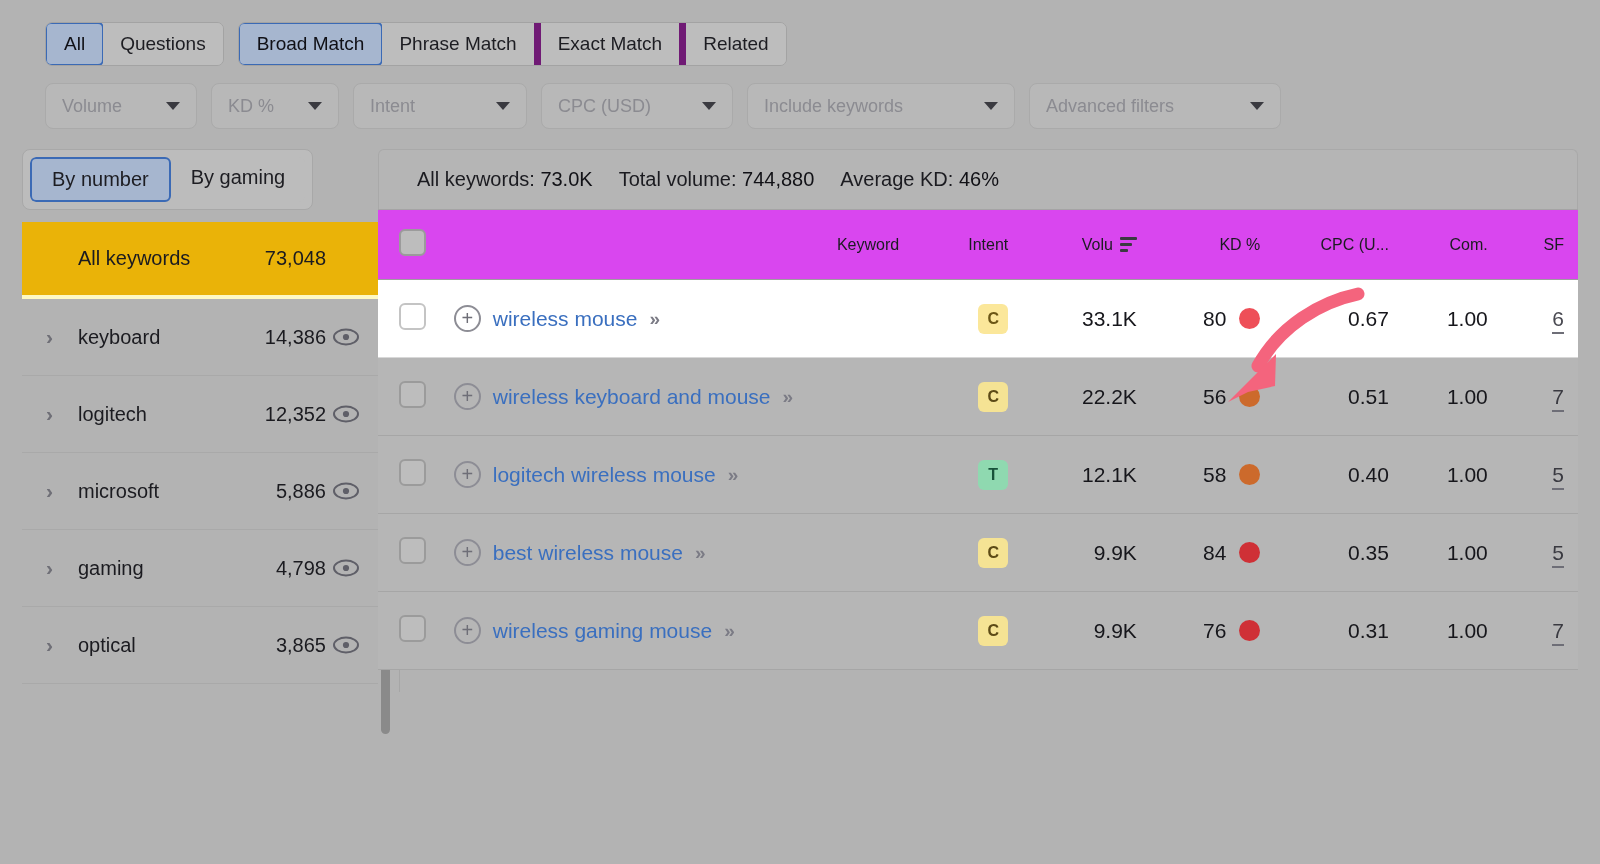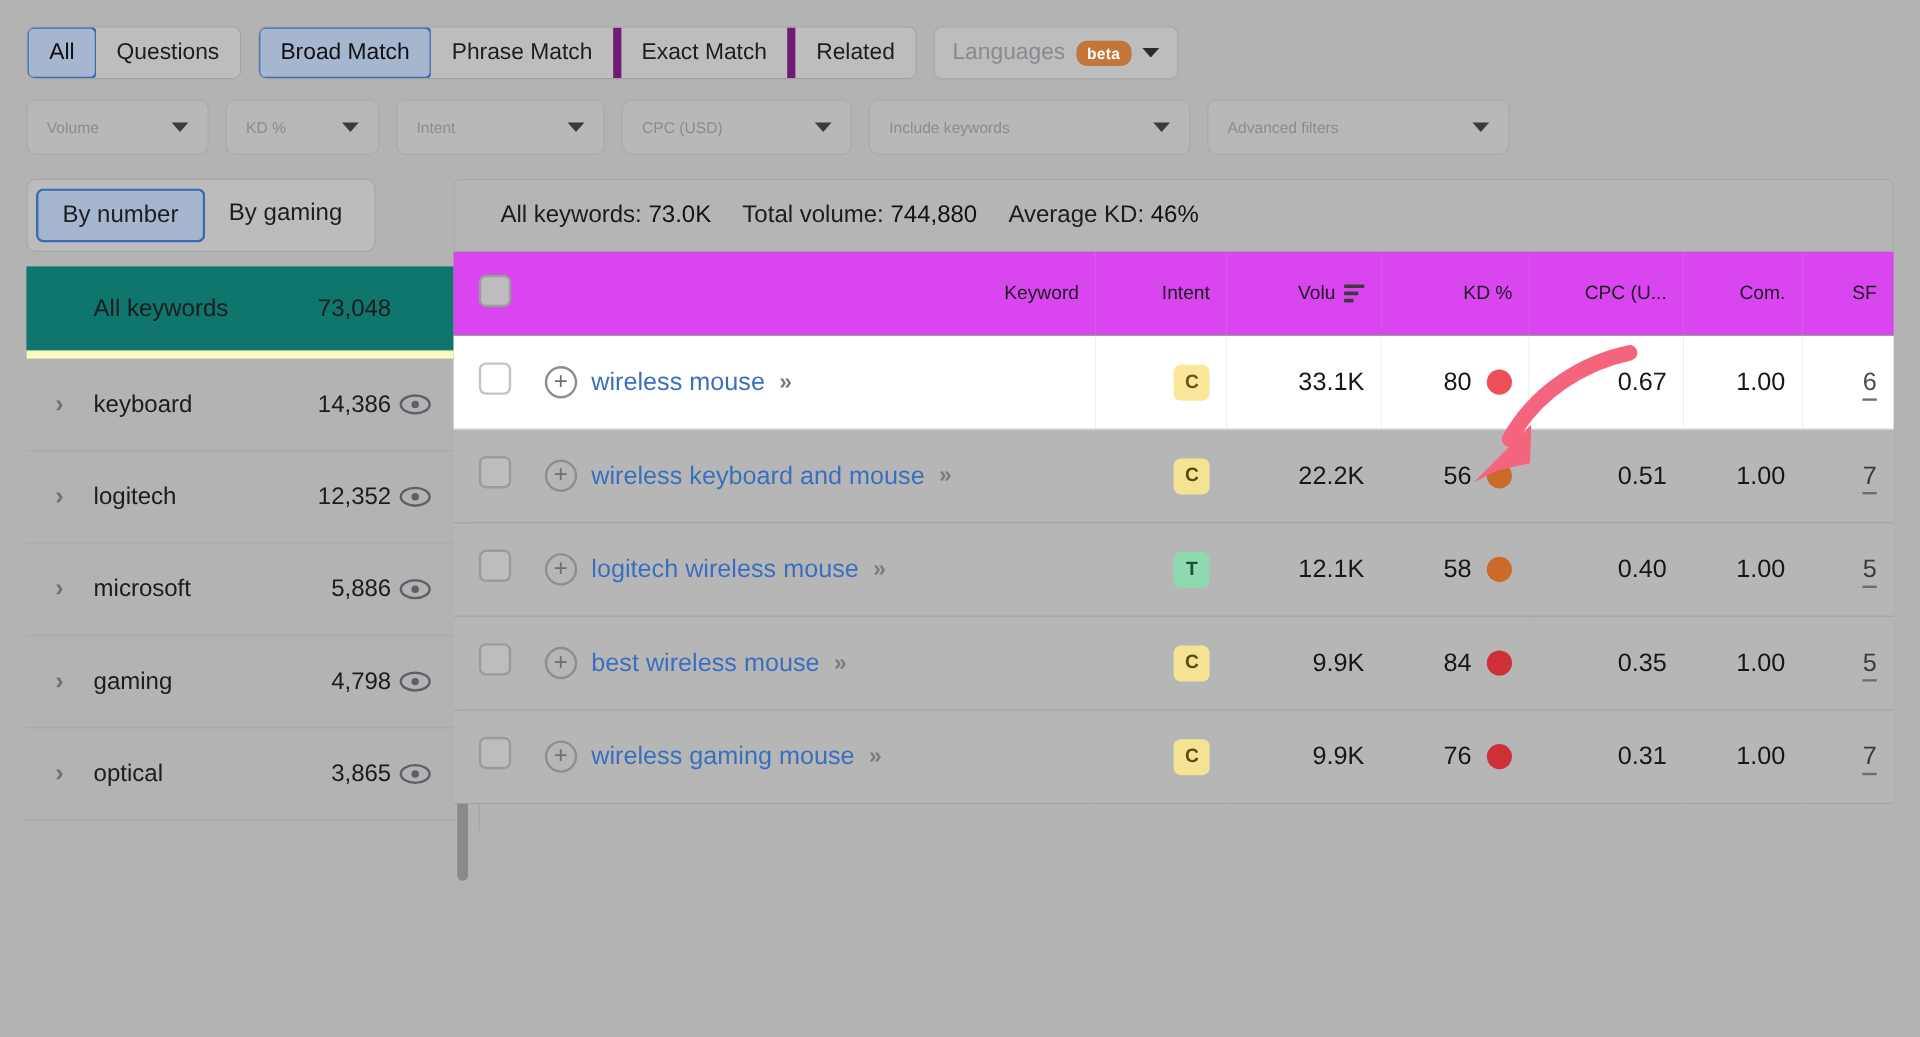--- a/index.html
+++ b/index.html
@@ -24,21 +24,21 @@
     vertical-align: middle;
   }
   .flag .stripes { position:absolute; inset:0;
     background: repeating-linear-gradient(to bottom,#b22234 0 2.1px,#ffffff 2.1px 4.2px); }
   .flag .canton { position:absolute; left:0; top:0; width:11px; height:8.5px; background:#3c3b6e; }
   .db-link { color: #316ec1; }
   .caret { display:inline-block; width:0;height:0; border-left:6px solid transparent;
            border-right:6px solid transparent; border-top:7px solid #316ec1; margin-left:4px; }
 
   
-  .filters { padding: 22px 22px 0 22px; }
+  .filters { padding: 22px 22px 0 22px; margin-left: 23px; }
   .tabrow { display: flex; align-items: center; gap: 14px; }
   .seg {
     display: flex; background: #bdbdbd; border: 1px solid #a3a3a3;
     border-radius: 7px; overflow: hidden; height: 44px;
   }
   .seg .segbtn {
     display: flex; align-items: center; justify-content: center;
     padding: 0 17px; font-size: 19px; color: #1d1d22; background: #bdbdbd;
     border-right: 7px solid #701a75; height: 100%; cursor: pointer;
   }
@@ -57,21 +57,21 @@
     border-radius: 9px; padding: 3px 9px; letter-spacing: .3px;
   }
   .caret-d { width:0;height:0;border-left:7px solid transparent;
              border-right:7px solid transparent;border-top:8px solid #2a2a2f; }
   .caret-g { width:0;height:0;border-left:7px solid transparent;
              border-right:7px solid transparent;border-top:8px solid #3a3a40; }
   .filterrow { display: flex; align-items: center; gap: 14px; margin-top: 17px; }
   .fpill {
     display:flex; align-items:center; justify-content: space-between; gap: 12px;
     height: 46px; padding: 0 16px; border: 1px solid #aaaaaa; border-radius: 8px;
-    background: #b8b8b8; font-size: 13px; color: #8b8b91; cursor: pointer;
+    background: #b8b8b8; font-size: 18px; color: #8b8b91; cursor: pointer;
   }
 
   
   .body { display: flex; margin-top: 20px; padding: 0 22px 0 22px; }
 
   
   .sidebar { width: 356px; position: relative; }
   .sb-toggle-wrap {
     background: #bcbcbc; border: 1px solid #a8a8a8; border-radius: 8px;
     padding: 7px; display: inline-flex;
@@ -80,21 +80,21 @@
   .sb-btn {
     padding: 9px 20px; font-size: 20px; color: #1d1d22; background: #bcbcbc; cursor: pointer;
   }
   .sb-btn.active { background: #a6b6cf; border: 2px solid #3b6ab5; border-radius: 6px; }
   .sb-list { margin-top: 12px; position: relative; }
   .sb-row {
     display: flex; align-items: center; height: 77px;
     padding: 0 18px 0 24px; font-size: 20px; color: #1b1b20;
     border-bottom: 1px solid #a9a9a9; cursor: pointer;
   }
-  .sb-row.first { background: #0f766e; border-bottom: 7px solid #fef9c3; align-items: center; }
+  .sb-row.first { background: #eab308; border-bottom: 4px solid #fef9c3; align-items: center; }
   .sb-chev {
     width: 20px; margin-right: 12px; color: #6f6f77; font-size: 21px; font-weight: bold;
     display:inline-block;
   }
   .sb-label { flex: 1; }
   .sb-num { width: 104px; text-align: right; font-size: 20px; color: #1b1b20; }
   .eye { width: 34px; display: flex; justify-content: flex-end; }
   .sb-scroll {
     position: absolute; right: -12px; top: 92px; width: 9px; height: 420px;
     border-radius: 5px; background: #8a8a8a;
@@ -192,25 +192,20 @@
     <div class="tabrow">
       <div class="seg">
         <div class="segbtn active">All</div>
         <div class="segbtn">Questions</div>
       </div>
       <div class="seg">
         <div class="segbtn active">Broad Match</div>
         <div class="segbtn">Phrase Match</div>
         <div class="segbtn">Exact Match</div>
         <div class="segbtn">Related</div>
-      </div>
-      <div class="pill">
-        <span>Languages</span>
-        <span class="beta">beta</span>
-        <span class="caret-d"></span>
       </div>
     </div>
 
     <div class="filterrow">
       <div class="fpill" style="width:152px">
         <span>Volume</span>
         <span class="caret-g"></span>
       </div>
       <div class="fpill" style="width:128px">
         <span>KD %</span>

